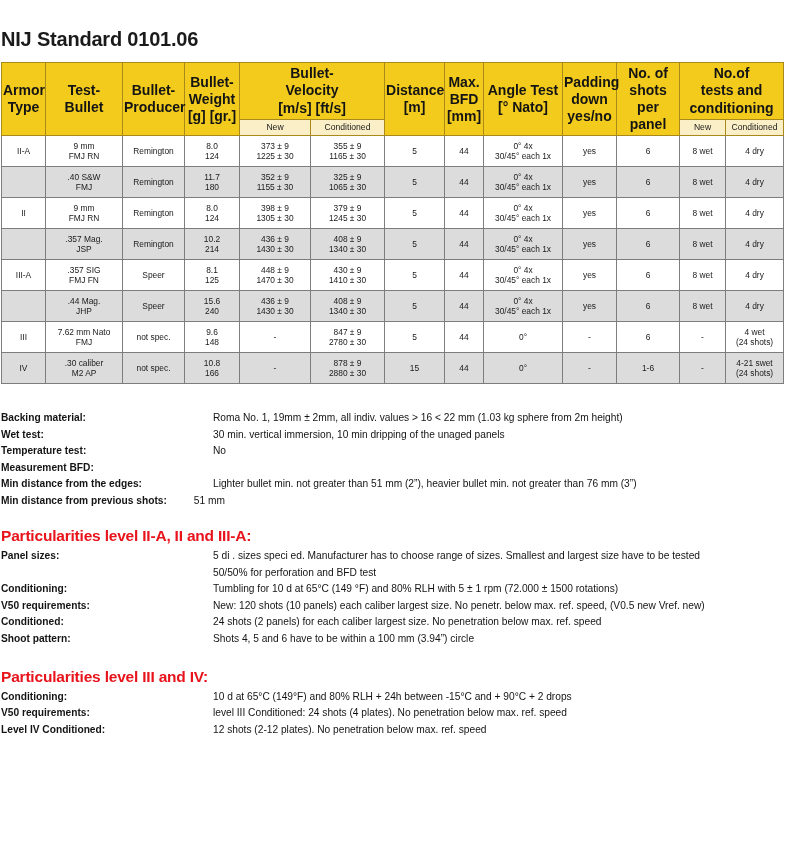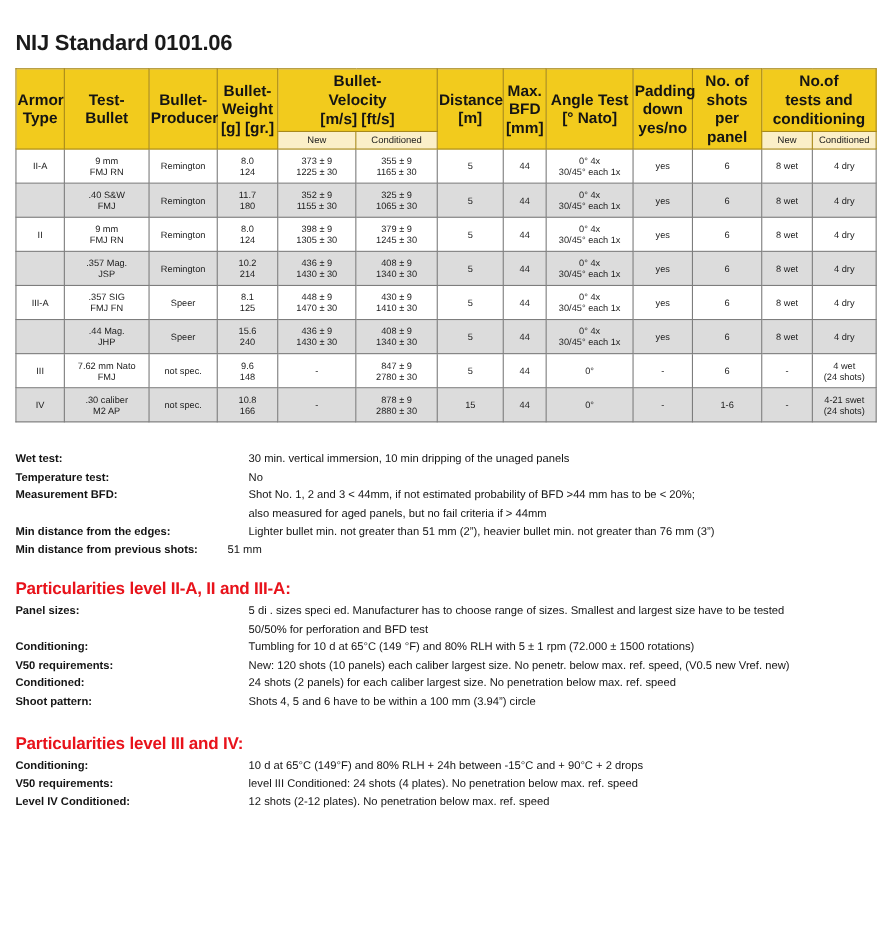--- a/index.html
+++ b/index.html
@@ -13,21 +13,21 @@
     height: 864px;
     font-family: "Liberation Sans", sans-serif;
     color: #1a1a1a;
     overflow: hidden;
   }
   .page {
     position: relative;
     width: 800px;
     height: 864px;
     box-sizing: border-box;
-    padding: 0 14px;
+    padding: 0 1px;
   }
 
   
   .doc-title {
     font-size: 20px;
     font-weight: bold;
     letter-spacing: -0.2px;
     color: #1a1a1a;
     margin: 0;
     padding-top: 28px;
@@ -283,31 +283,33 @@
         </tr>
       </tbody>
   </table>
 
   <div class="gap-top"></div>
 
   <div id="sections-host">
       <div class="sec">
         <div class="rows">
           <div class="prow">
+            <div class="plabel w1">Backing material:</div>
+            <div class="pval">Roma No. 1, 19mm ± 2mm, all indiv. values &gt; 16 &lt; 22 mm (1.03 kg sphere from 2m height)</div>
+          </div>
+          <div class="prow">
             <div class="plabel w1">Wet test:</div>
             <div class="pval">30 min. vertical immersion, 10 min dripping of the unaged panels</div>
           </div>
           <div class="prow">
             <div class="plabel w1">Temperature test:</div>
             <div class="pval">No</div>
           </div>
           <div class="prow">
             <div class="plabel w1">Measurement BFD:</div>
-            <div class="pval">Shot No. 1, 2 and 3 &lt; 44mm, if not estimated probability of BFD &gt;44 mm has to be &lt; 20%;
-also measured for aged panels, but no fail criteria if &gt; 44mm</div>
           </div>
           <div class="prow">
             <div class="plabel w1">Min distance from the edges:</div>
             <div class="pval">Lighter bullet min. not greater than 51 mm (2”), heavier bullet min. not greater than 76 mm (3”)</div>
           </div>
           <div class="prow">
             <div class="plabel">Min distance from previous shots:</div>
             <div class="pval inline">51 mm</div>
           </div>
         </div>

